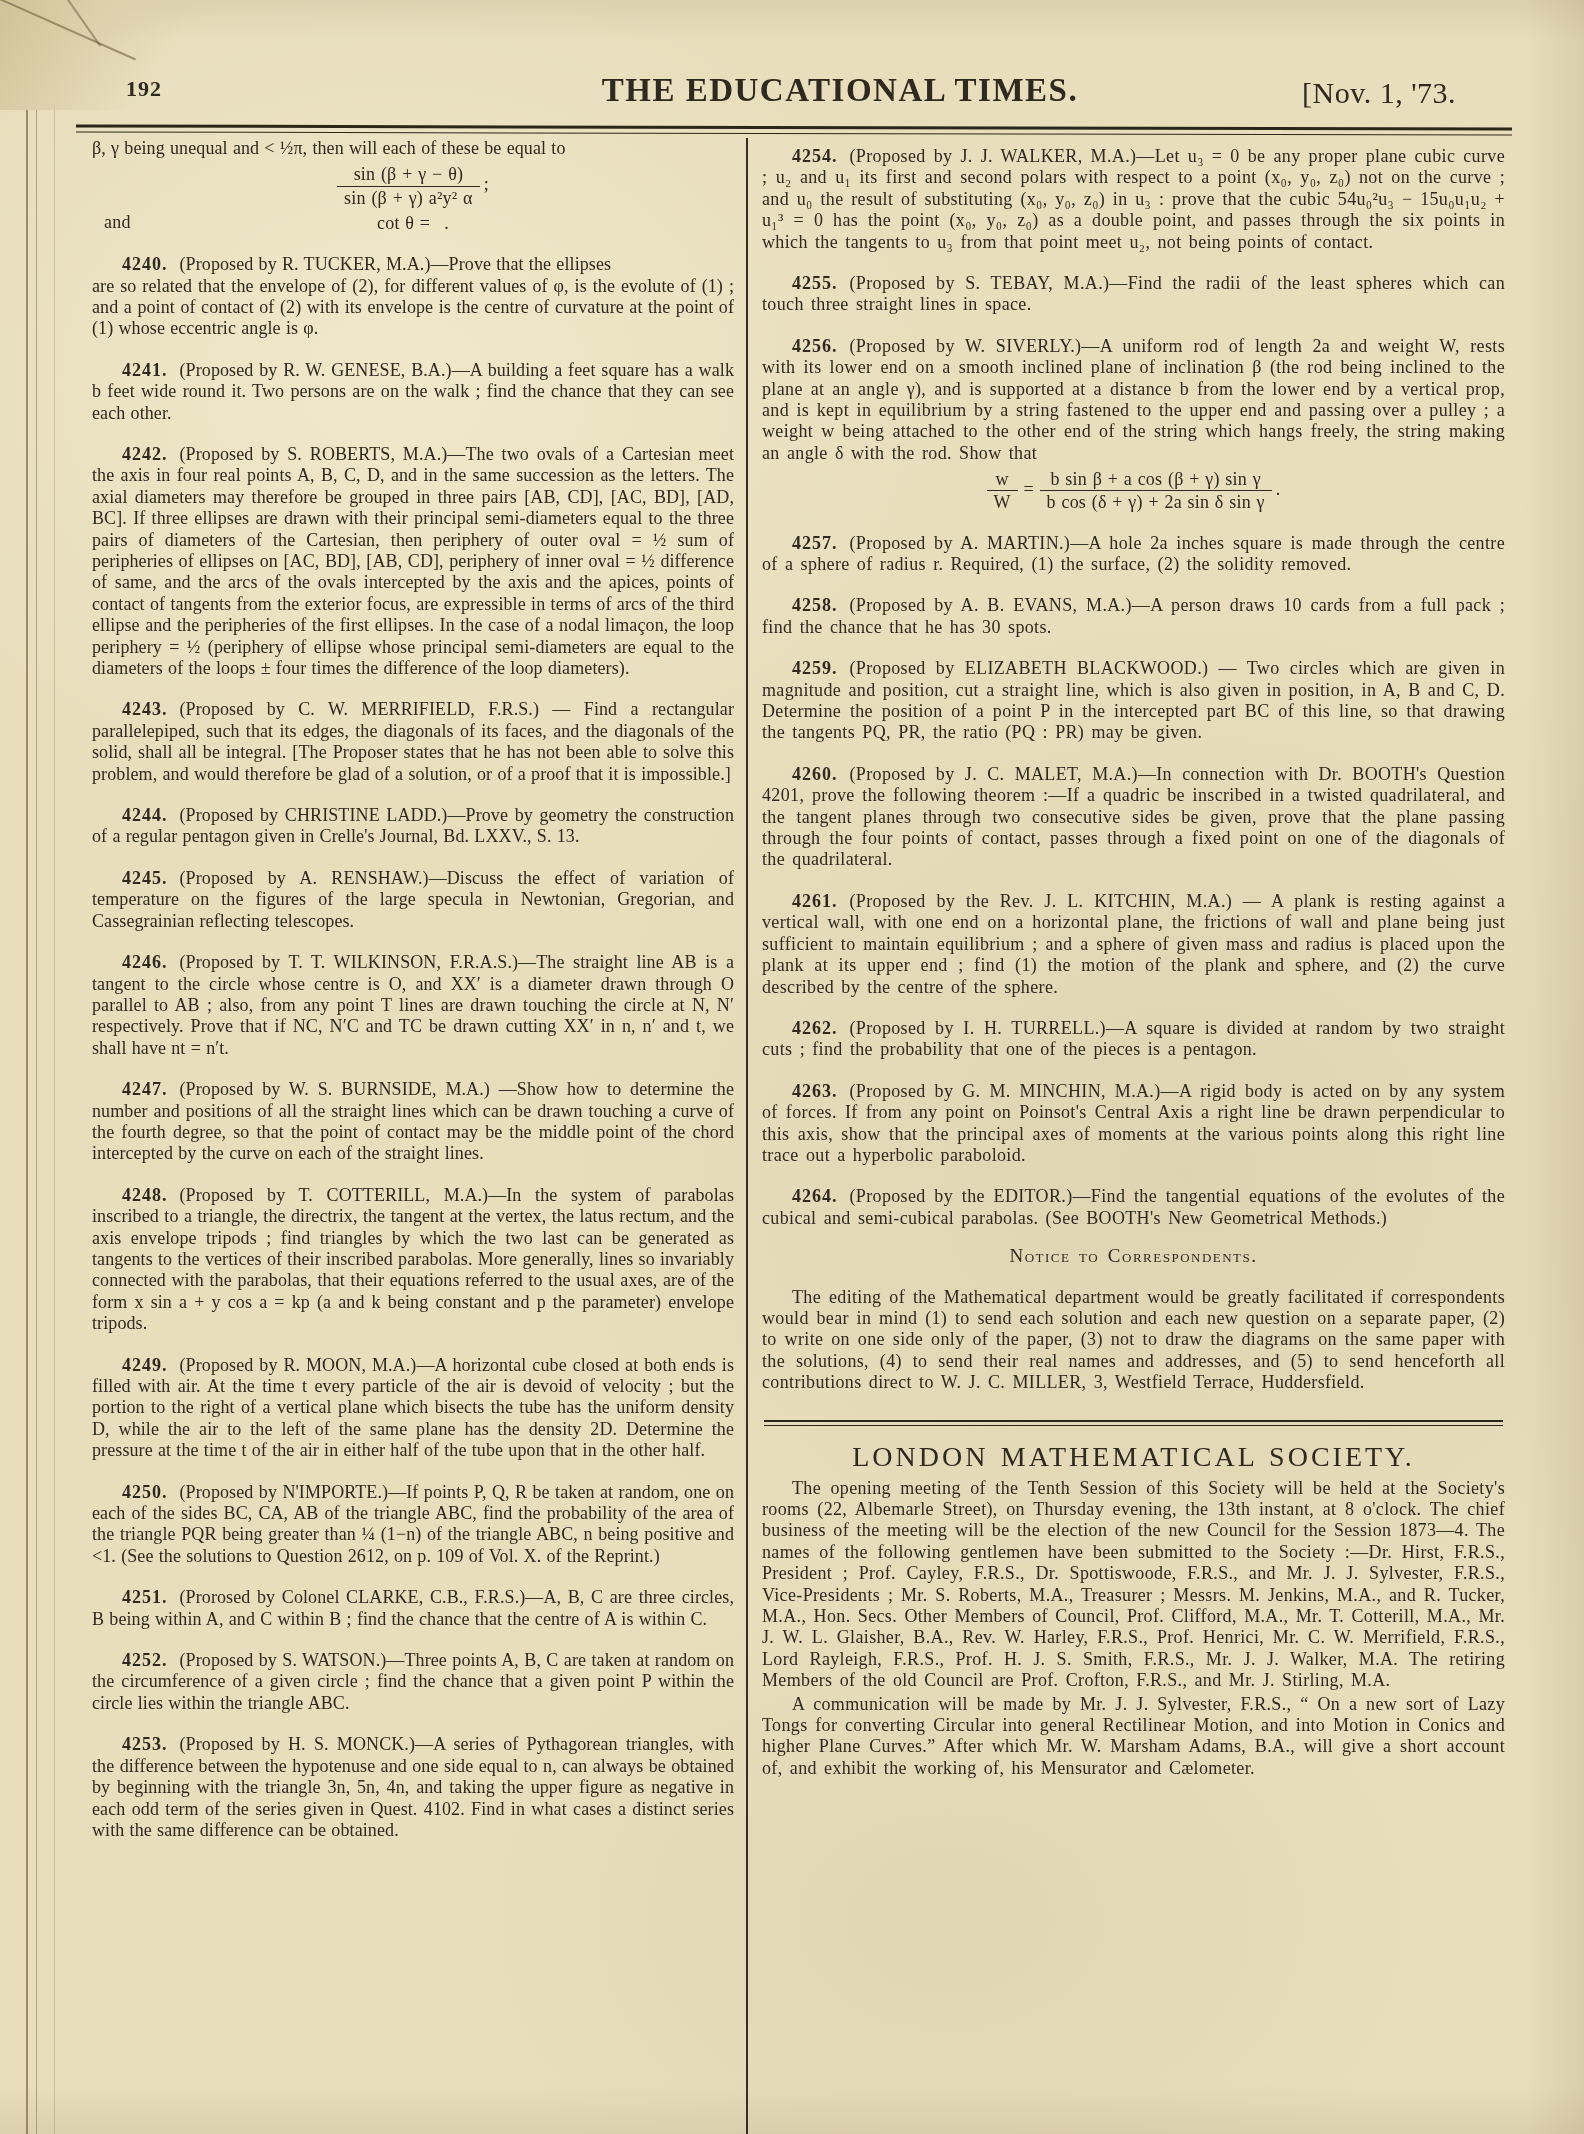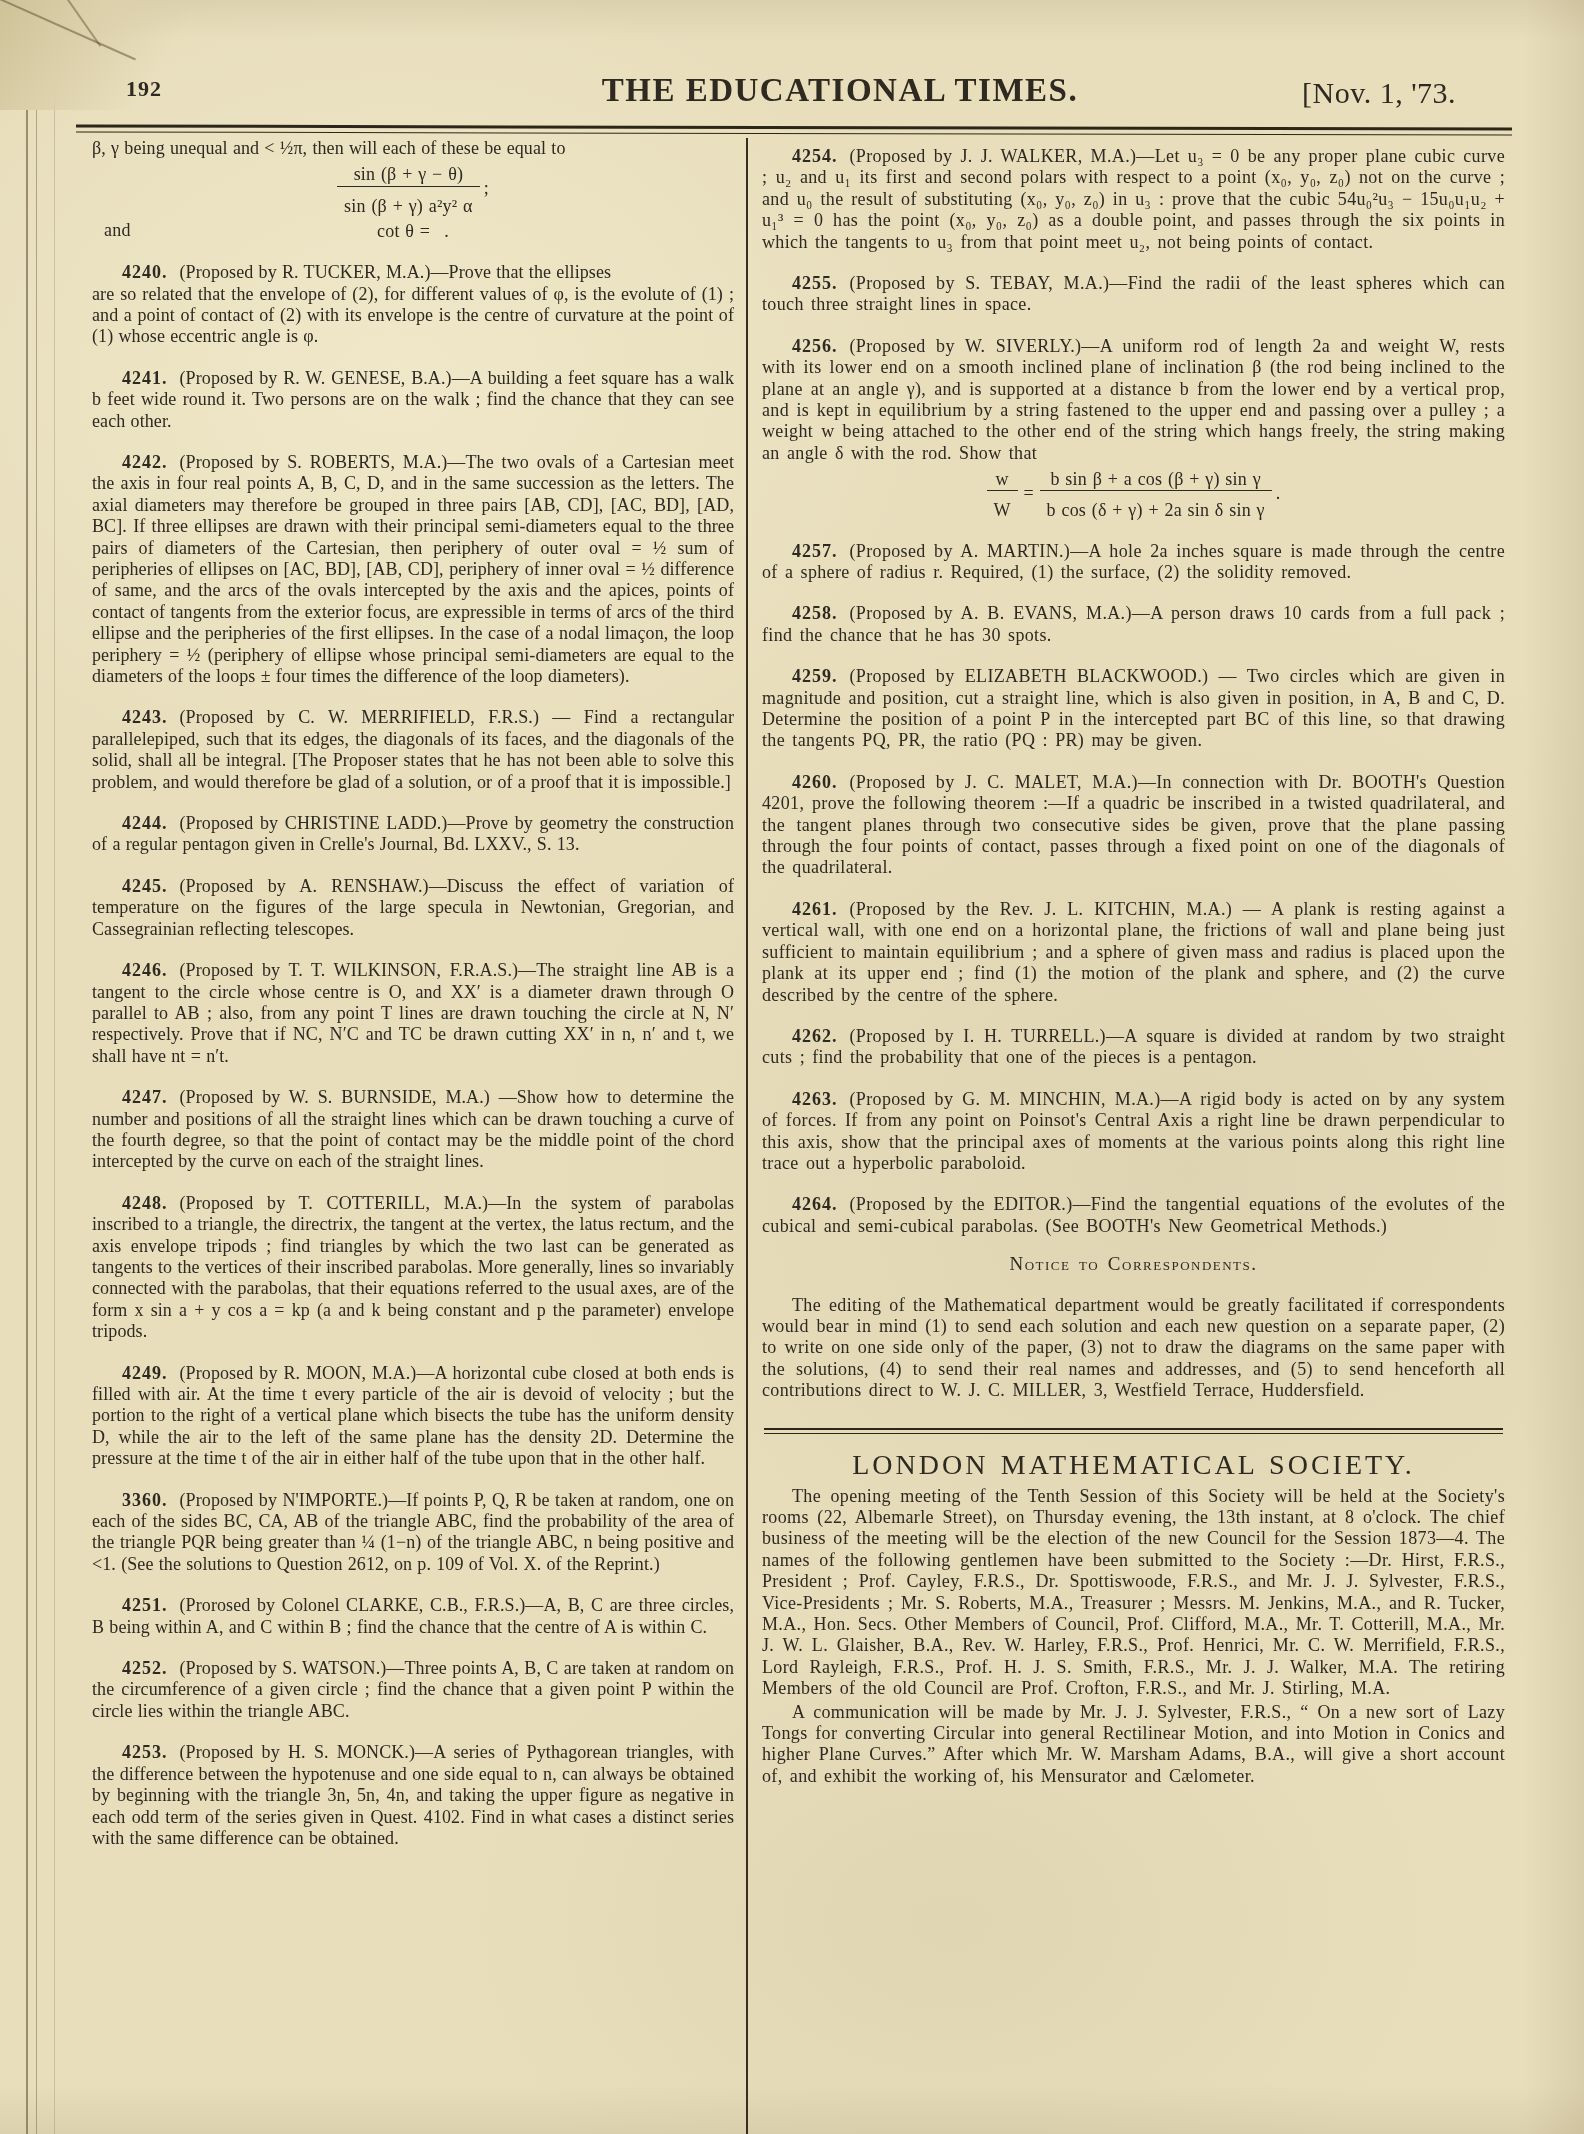--- a/index.html
+++ b/index.html
@@ -54,21 +54,21 @@
   .col-left{left:92px;top:138px;width:642px;letter-spacing:.1px;word-spacing:.6px;}
   .col-right{left:762px;top:146px;width:743px;letter-spacing:.35px;word-spacing:2.4px;}
   p{margin:0;}
   .prob{margin-top:20px;text-indent:30px;}
   .cont{text-indent:0;}
   .intro{text-indent:0;}
   .pnum{font-weight:bold;letter-spacing:1px;margin-right:12px;}
 
   
   .formula{margin:5px 0 4px;text-align:center;text-indent:0;word-spacing:1px;letter-spacing:.2px;}
-  .frac{display:inline-flex;flex-direction:column;vertical-align:middle;line-height:1.12;text-align:center;gap:8px;}
+  .frac{display:inline-flex;flex-direction:column;vertical-align:middle;line-height:1.12;text-align:center;}
   .fnum{border-bottom:1.5px solid #2e2921;padding:0 7px 1px;}
   .fden{padding:1px 7px 0;}
   .formula-rel{position:relative;}
   .fand{position:absolute;left:12px;top:50%;transform:translateY(-50%);}
   .flhs{margin-right:10px;}
   .fsuf{margin-left:4px;}
   .formula-line{margin:3px 0 2px;text-align:center;text-indent:0;}
 
   
   .notice-head{margin-top:16px;text-align:center;text-indent:0;font-variant:small-caps;
@@ -117,21 +117,21 @@
 
     <p class="prob"><span class="pnum">4241.</span><span>(Proposed by R. W. GENESE, B.A.)—A building a feet square has a walk b feet wide round it.  Two persons are on the walk ; find the chance that they can see each other.</span></p>
     <p class="prob"><span class="pnum">4242.</span><span>(Proposed by S. ROBERTS, M.A.)—The two ovals of a Cartesian meet the axis in four real points A, B, C, D, and in the same succession as the letters.  The axial diameters may therefore be grouped in three pairs [AB, CD], [AC, BD], [AD, BC].  If three ellipses are drawn with their principal semi-diameters equal to the three pairs of diameters of the Cartesian, then periphery of outer oval = ½ sum of peripheries of ellipses on [AC, BD], [AB, CD], periphery of inner oval = ½ difference of same, and the arcs of the ovals intercepted by the axis and the apices, points of contact of tangents from the exterior focus, are expressible in terms of arcs of the third ellipse and the peripheries of the first ellipses.  In the case of a nodal limaçon, the loop periphery = ½ (periphery of ellipse whose principal semi-diameters are equal to the diameters of the loops ± four times the difference of the loop diameters).</span></p>
     <p class="prob"><span class="pnum">4243.</span><span>(Proposed by C. W. MERRIFIELD, F.R.S.) — Find a rectangular parallelepiped, such that its edges, the diagonals of its faces, and the diagonals of the solid, shall all be integral.  [The Proposer states that he has not been able to solve this problem, and would therefore be glad of a solution, or of a proof that it is impossible.]</span></p>
     <p class="prob"><span class="pnum">4244.</span><span>(Proposed by CHRISTINE LADD.)—Prove by geometry the construction of a regular pentagon given in Crelle's Journal, Bd. LXXV., S. 13.</span></p>
     <p class="prob"><span class="pnum">4245.</span><span>(Proposed by A. RENSHAW.)—Discuss the effect of variation of temperature on the figures of the large specula in Newtonian, Gregorian, and Cassegrainian reflecting telescopes.</span></p>
     <p class="prob"><span class="pnum">4246.</span><span>(Proposed by T. T. WILKINSON, F.R.A.S.)—The straight line AB is a tangent to the circle whose centre is O, and XX′ is a diameter drawn through O parallel to AB ; also, from any point T lines are drawn touching the circle at N, N′ respectively.  Prove that if NC, N′C and TC be drawn cutting XX′ in n, n′ and t, we shall have nt = n′t.</span></p>
     <p class="prob"><span class="pnum">4247.</span><span>(Proposed by W. S. BURNSIDE, M.A.) —Show how to determine the number and positions of all the straight lines which can be drawn touching a curve of the fourth degree, so that the point of contact may be the middle point of the chord intercepted by the curve on each of the straight lines.</span></p>
     <p class="prob"><span class="pnum">4248.</span><span>(Proposed by T. COTTERILL, M.A.)—In the system of parabolas inscribed to a triangle, the directrix, the tangent at the vertex, the latus rectum, and the axis envelope tripods ; find triangles by which the two last can be generated as tangents to the vertices of their inscribed parabolas.  More generally, lines so invariably connected with the parabolas, that their equations referred to the usual axes, are of the form x sin a + y cos a = kp (a and k being constant and p the parameter) envelope tripods.</span></p>
     <p class="prob"><span class="pnum">4249.</span><span>(Proposed by R. MOON, M.A.)—A horizontal cube closed at both ends is filled with air.  At the time t every particle of the air is devoid of velocity ; but the portion to the right of a vertical plane which bisects the tube has the uniform density D, while the air to the left of the same plane has the density 2D.  Determine the pressure at the time t of the air in either half of the tube upon that in the other half.</span></p>
-    <p class="prob"><span class="pnum">3360.</span><span>(Proposed by N'IMPORTE.)—If points P, Q, R be taken at random, one on each of the sides BC, CA, AB of the triangle ABC, find the probability of the area of the triangle PQR being greater than ¼ (1−n) of the triangle ABC, n being positive and &lt;1.  (See the solutions to Question 2612, on p. 109 of Vol. X. of the Reprint.)</span></p>
+    <p class="prob"><span class="pnum">4250.</span><span>(Proposed by N'IMPORTE.)—If points P, Q, R be taken at random, one on each of the sides BC, CA, AB of the triangle ABC, find the probability of the area of the triangle PQR being greater than ¼ (1−n) of the triangle ABC, n being positive and &lt;1.  (See the solutions to Question 2612, on p. 109 of Vol. X. of the Reprint.)</span></p>
     <p class="prob"><span class="pnum">4251.</span><span>(Prorosed by Colonel CLARKE, C.B., F.R.S.)—A, B, C are three circles, B being within A, and C within B ; find the chance that the centre of A is within C.</span></p>
     <p class="prob"><span class="pnum">4252.</span><span>(Proposed by S. WATSON.)—Three points A, B, C are taken at random on the circumference of a given circle ; find the chance that a given point P within the circle lies within the triangle ABC.</span></p>
     <p class="prob"><span class="pnum">4253.</span><span>(Proposed by H. S. MONCK.)—A series of Pythagorean triangles, with the difference between the hypotenuse and one side equal to n, can always be obtained by beginning with the triangle 3n, 5n, 4n, and taking the upper figure as negative in each odd term of the series given in Quest. 4102.  Find in what cases a distinct series with the same difference can be obtained.</span></p>
   </div>
 
   <div class="col col-right">
     <p class="prob" style="margin-top:0;"><span class="pnum">4254.</span><span>(Proposed by J. J. WALKER, M.A.)—Let u₃ = 0 be any proper plane cubic curve ; u₂ and u₁ its first and second polars with respect to a point (x₀, y₀, z₀) not on the curve ; and u₀ the result of substituting (x₀, y₀, z₀) in u₃ : prove that the cubic 54u₀²u₃ − 15u₀u₁u₂ + u₁³ = 0 has the point (x₀, y₀, z₀) as a double point, and passes through the six points in which the tangents to u₃ from that point meet u₂, not being points of contact.</span></p>
     <p class="prob"><span class="pnum">4255.</span><span>(Proposed by S. TEBAY, M.A.)—Find the radii of the least spheres which can touch three straight lines in space.</span></p>
 
     <p class="prob"><span class="pnum">4256.</span><span>(Proposed by W. SIVERLY.)—A uniform rod of length 2a and weight W, rests with its lower end on a smooth inclined plane of inclination β (the rod being inclined to the plane at an angle γ), and is supported at a distance b from the lower end by a vertical prop, and is kept in equilibrium by a string fastened to the upper end and passing over a pulley ; a weight w being attached to the other end of the string which hangs freely, the string making an angle δ with the rod.  Show that</span></p>

